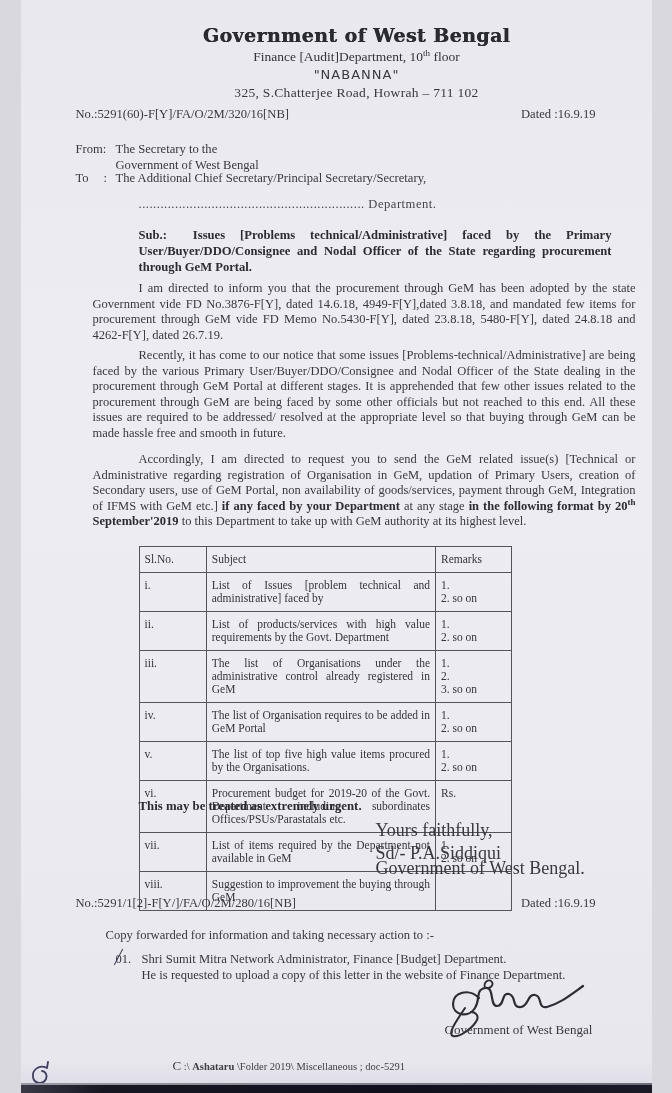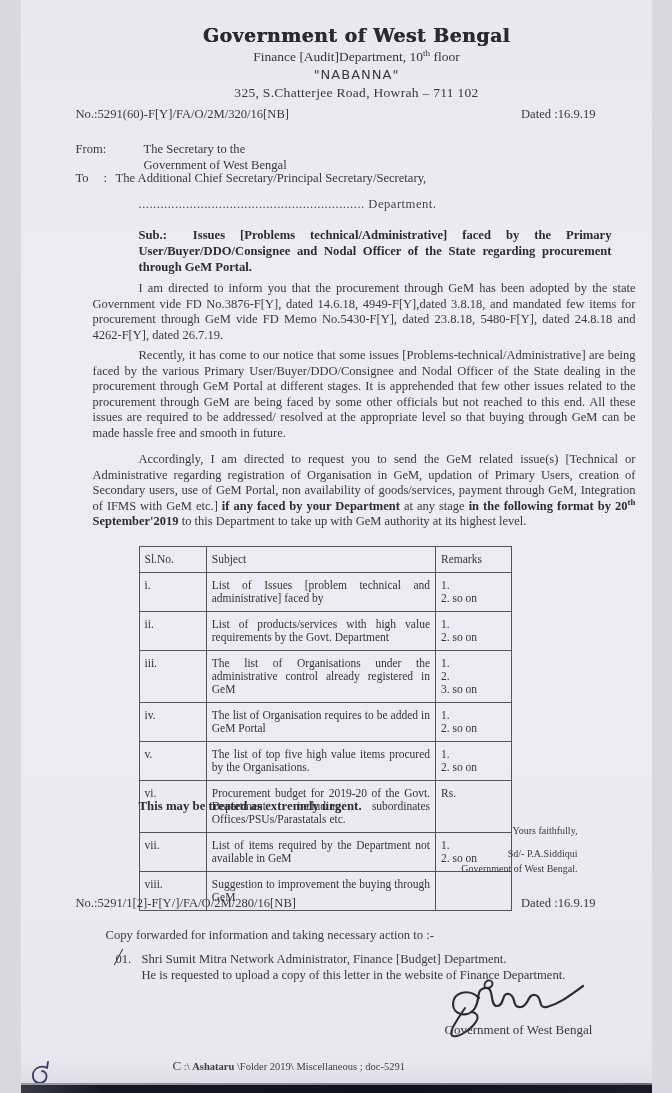--- a/index.html
+++ b/index.html
@@ -19,21 +19,21 @@
   .dept{font-size:13.5px;margin-top:3px;color:#33333b;}
   .dept sup,.sup{font-size:9px;vertical-align:super;line-height:0;}
   .nabanna{font-family:"DejaVu Sans","Liberation Sans",sans-serif;font-size:13px;letter-spacing:1px;margin-top:2px;color:#3a3a42;}
   .addr{font-size:13.5px;margin-top:3px;letter-spacing:.3px;}
   
   .refline{left:55px;width:560px;font-size:12.6px;display:flex;text-align:center;}
   .refline .no{flex:0 0 auto;}
   .refline .dated{margin-left:auto;margin-right:40px;}
   
   .fromblk{top:142px;left:55px;font-size:12.6px;line-height:15.5px;}
-  .fromrow{display:flex;gap:28px;}
+  .fromrow{display:flex;}
   .fromlabel{width:40px;}
   .toblk{top:171px;left:55px;font-size:12.6px;}
   .torow{display:flex;}
   .tolabel{width:28px;}
   .tocolon{width:12px;}
   .todots{top:197px;left:118px;font-size:12.6px;letter-spacing:.5px;color:#45454d;}
   
   .sub{top:228px;left:118px;width:473px;font-weight:bold;font-size:12.6px;line-height:15.8px;text-align:justify;color:#2c2c34;}
   .sub .sublabel{display:inline-block;margin-right:26px;}
   
@@ -43,21 +43,21 @@
   
   .tblwrap{top:546px;left:118px;}
   table.t{border-collapse:collapse;width:373px;font-size:11.5px;line-height:13px;color:#34343c;}
   table.t td,table.t th{border:1px solid #54545e;padding:6px 5px;vertical-align:top;text-align:left;font-weight:normal;}
   table.t .c-sl{width:58px;}
   table.t .c-subj{width:225px;text-align:justify;}
   table.t .c-rem{width:66px;}
   table.t .rline{display:block;}
   
   .urgent{top:799px;left:118px;font-weight:bold;font-size:12.8px;color:#2b2b33;}
-  .closing{top:823px;left:335px;width:222px;text-align:right;font-size:10px;line-height:15px;}
+  .closing{top:823px;left:355px;width:222px;text-align:left;font-size:18px;line-height:15px;}
   .closing .yf{margin-bottom:8px;}
   
   .copyintro{top:928px;left:85px;font-size:12.6px;}
   .copyitems{top:951px;left:95px;width:522px;font-size:12.6px;line-height:16px;}
   .citem{display:flex;}
   .cnum{flex:0 0 26px;position:relative;}
   .ctext{flex:1;text-align:justify;}
   .tickmark{position:absolute;left:2px;top:-3px;width:0;height:18px;border-left:1.6px solid #3c3c55;transform:rotate(28deg);}
   
   .sig{top:972px;left:418px;}

